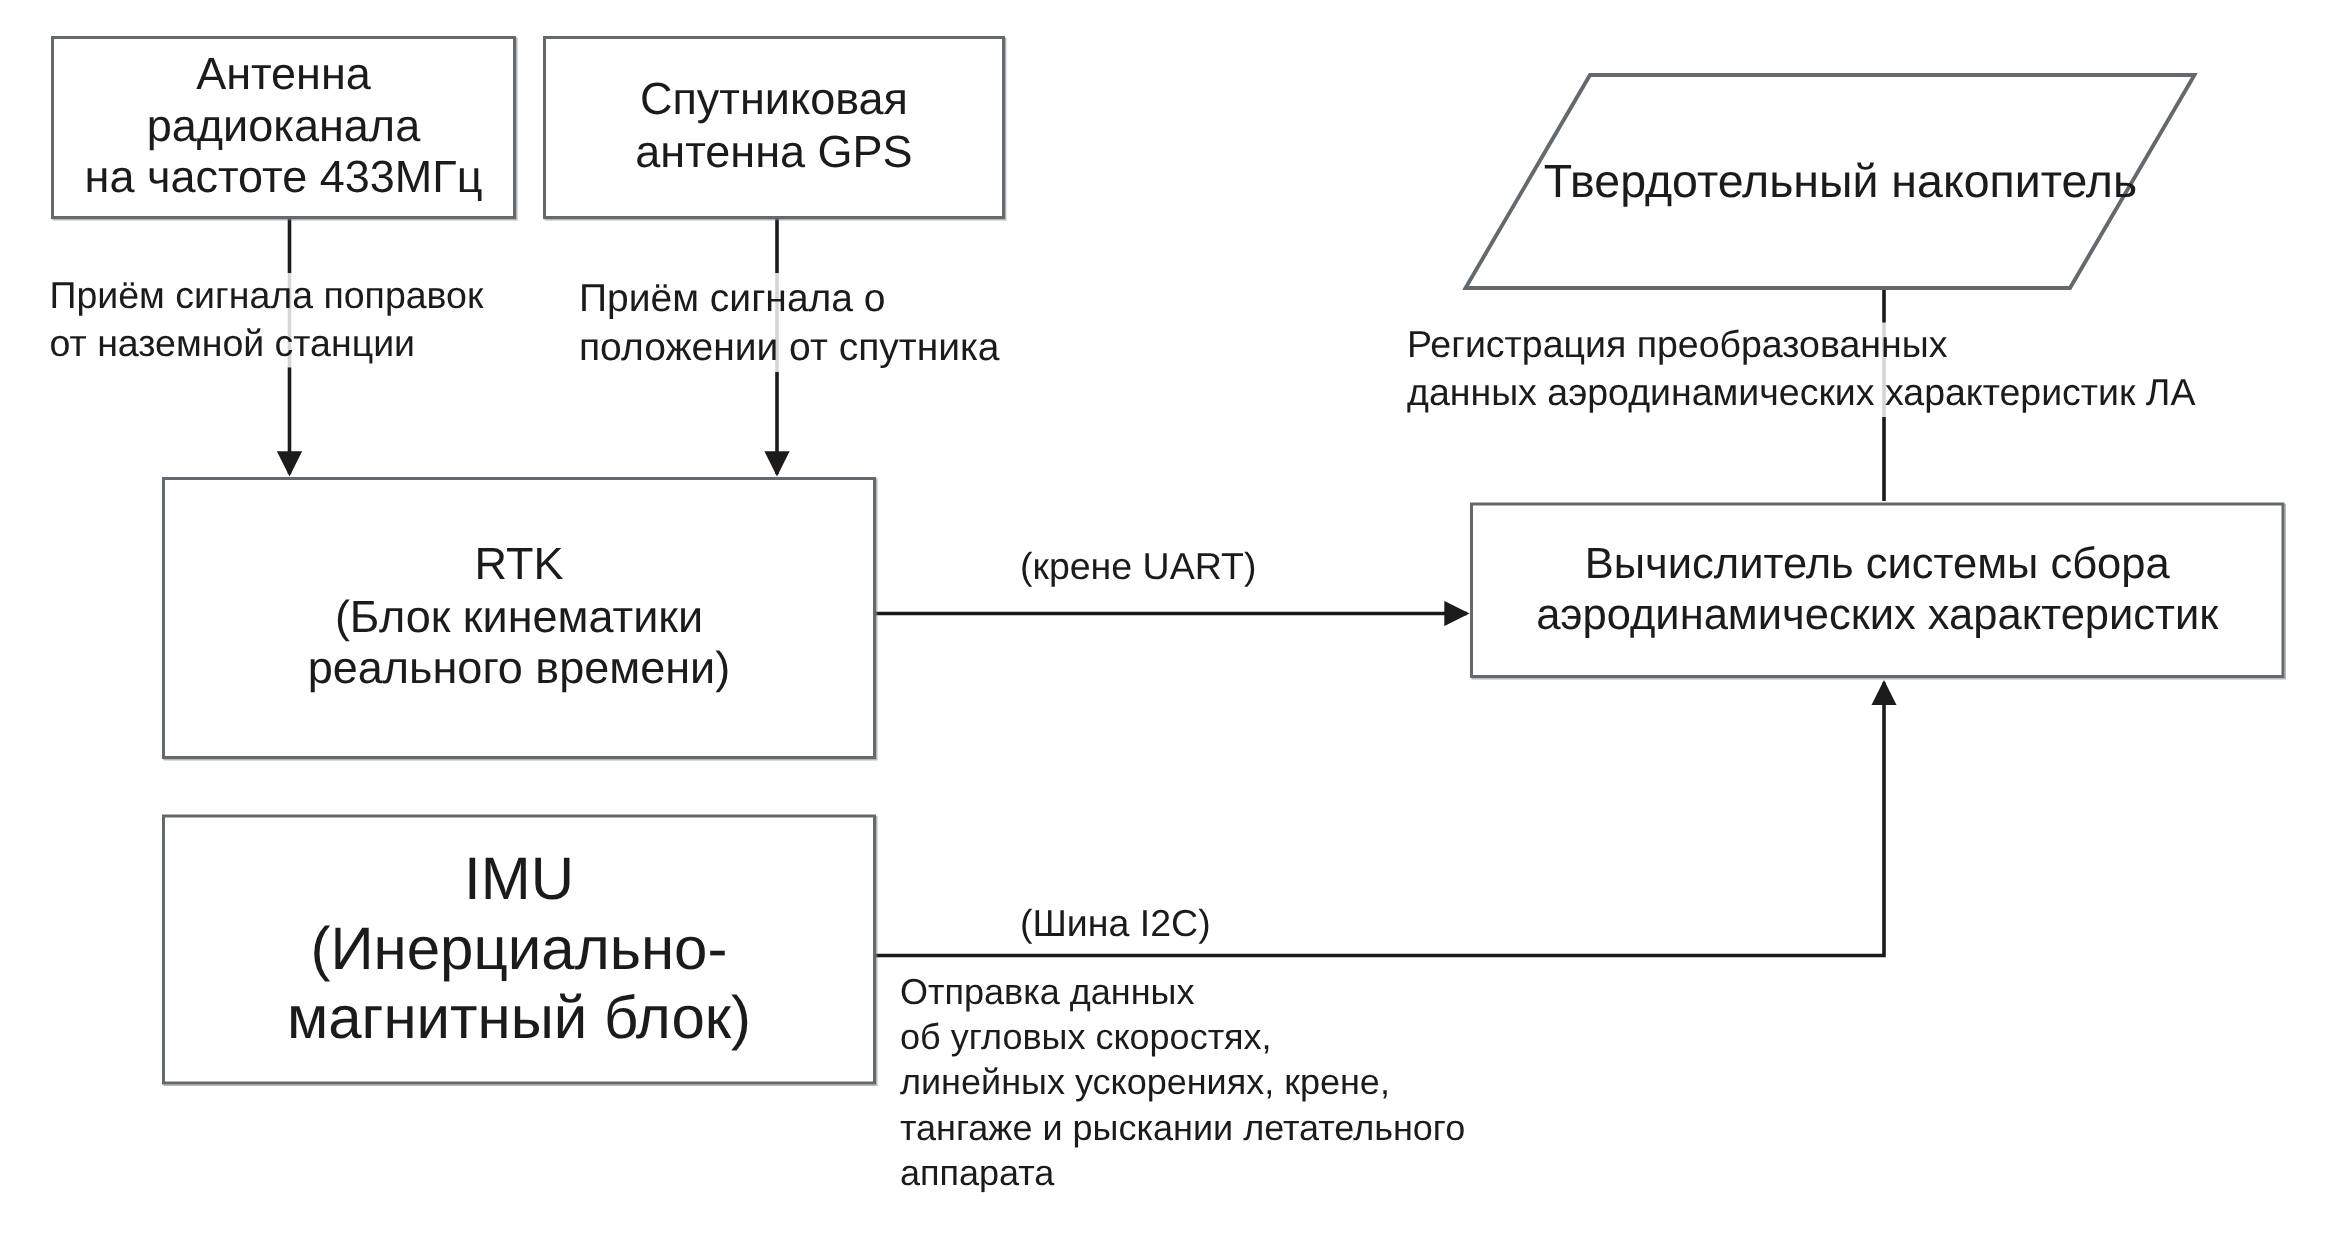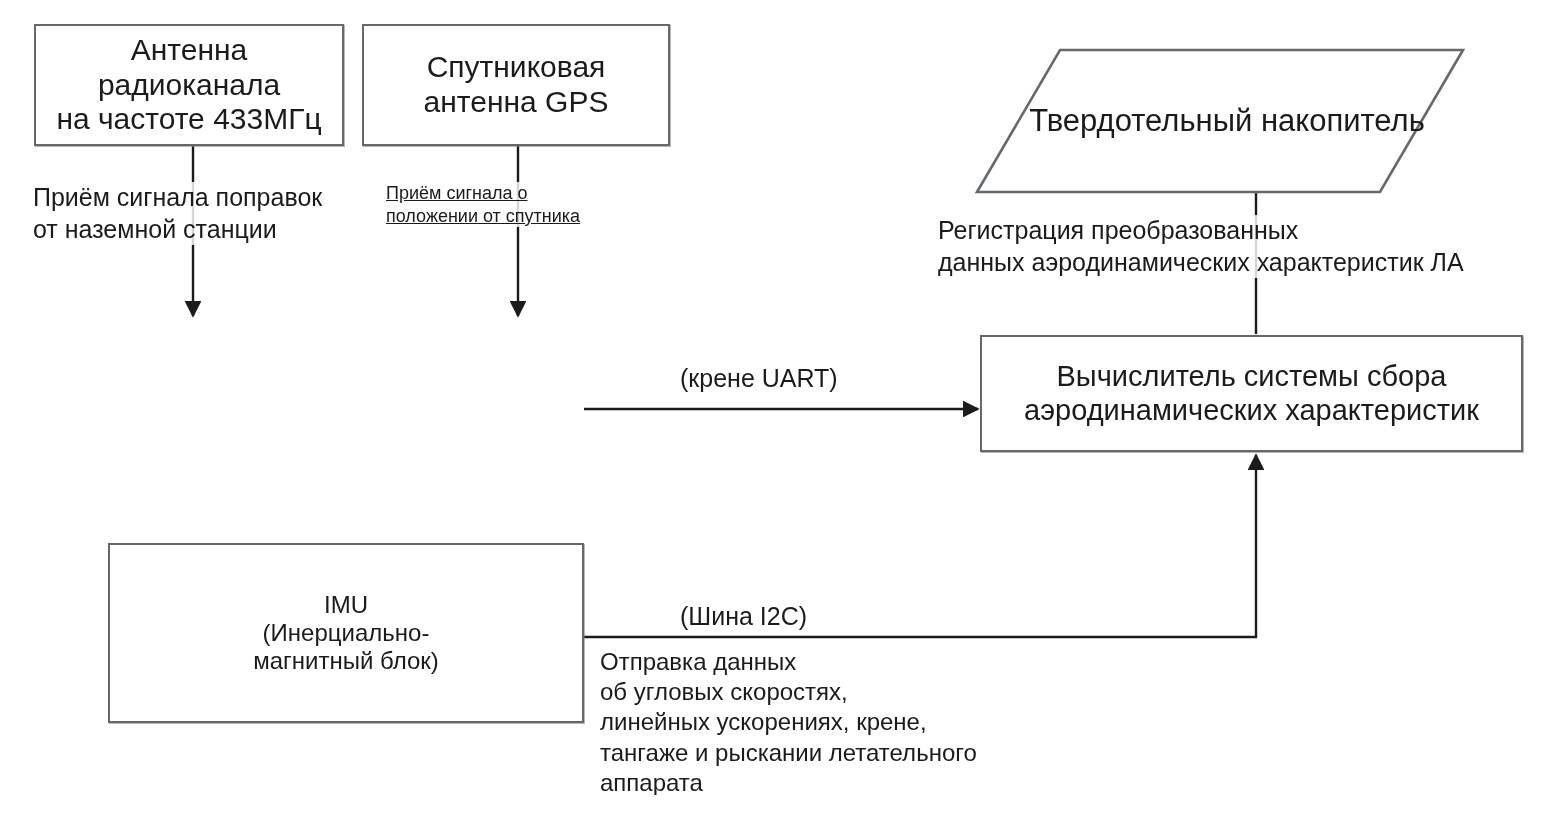--- a/index.html
+++ b/index.html
@@ -49,21 +49,21 @@
     font-size: 30px;
   }
 
   #node-rtk {
     left: 108px; top: 318px; width: 476px; height: 188px;
     font-size: 30px;
   }
 
   #node-imu {
     left: 108px; top: 543px; width: 476px; height: 180px;
-    font-size: 24px;
+    font-size: 40px;
     align-items: center;
   }
 
   #node-computer {
     left: 980px; top: 335px; width: 543px; height: 117px;
     font-size: 29px;
   }
 
   
   #node-storage {
@@ -92,21 +92,21 @@
 
   
   .elabel {
     position: absolute;
     white-space: pre;
     line-height: 1.26;
     color: #1b1b1b;
     background: rgba(255,255,255,0.82);
   }
   #lbl-corrections { left: 33px;  top: 182px;  font-size: 25px; }
-  #lbl-satellite   { left: 386px; top: 182px;  font-size: 18px; text-decoration: underline; }
+  #lbl-satellite   { left: 386px; top: 182px;  font-size: 26px; }
   #lbl-uart-bus    { left: 680px; top: 363px;  font-size: 25px; background: none;}
   #lbl-uart-desc   { left: 600px; top: 430px;  font-size: 24px; background: none;}
   #lbl-i2c-bus     { left: 680px; top: 601px;  font-size: 25px; background: none;}
   #lbl-i2c-desc    { left: 600px; top: 647px;  font-size: 24px; background: none;}
   #lbl-registration{ left: 938px; top: 215px;  font-size: 25px; }
 </style>
 </head>
 <body>
 
 <div id="canvas">
@@ -143,20 +143,25 @@
     <span class="txt">Антенна
 радиоканала
 на частоте 433МГц</span>
   </div>
 
   <div class="node" id="node-gps-antenna">
     <span class="txt">Спутниковая
 антенна GPS</span>
   </div>
 
+  <div class="node" id="node-rtk">
+    <span class="txt">RTK
+(Блок кинематики
+реального времени)</span>
+  </div>
 
   <div class="node" id="node-imu">
     <span class="txt">IMU
 (Инерциально-
 магнитный блок)</span>
   </div>
 
   <div class="node" id="node-computer">
     <span class="txt">Вычислитель системы сбора
 аэродинамических характеристик</span>

